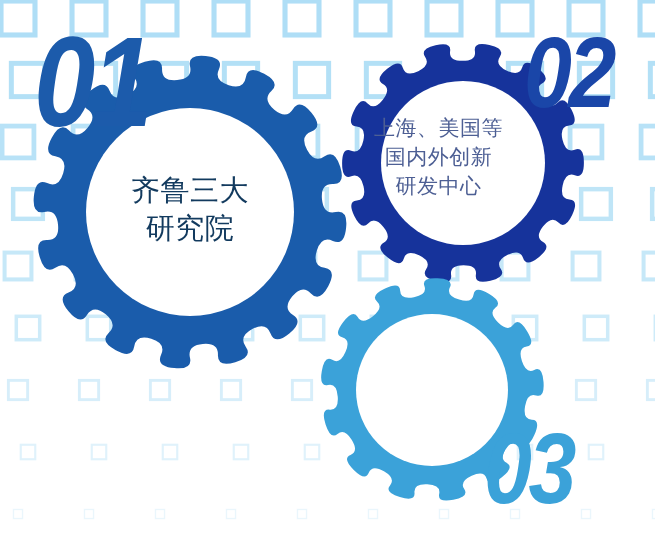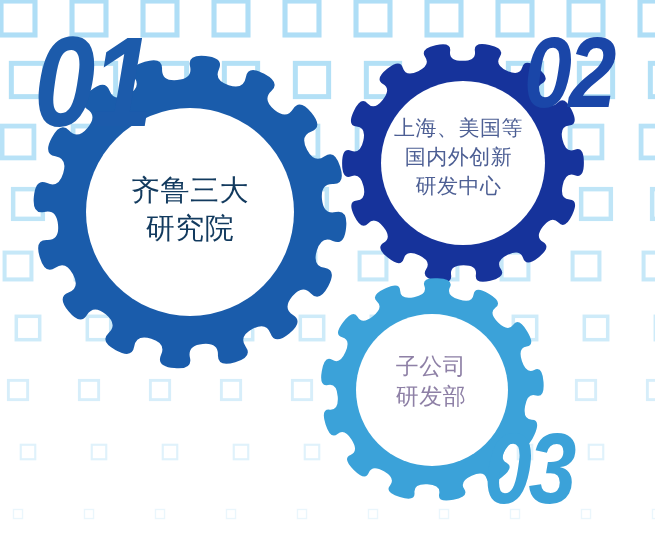--- a/index.html
+++ b/index.html
@@ -40,21 +40,21 @@
   }
   #label-1 {
     left: 95px;
     top: 172px;
     width: 190px;
     font-size: 29px;
     color: #123a5e;
     text-align: center;
   }
   #label-2 {
-    left: 376px;
+    left: 356px;
     top: 114px;
     width: 165px;
     font-size: 21px;
     color: #4d5f94;
     line-height: 1.38;
   }
   #label-3 {
     left: 370px;
     top: 352px;
     width: 122px;
@@ -215,22 +215,20 @@
       </g>
     </svg>
 
   <div class="gear-label" id="label-1">齐鲁三大
 研究院</div>
 
   <div class="gear-label" id="label-2">上海、美国等
 国内外创新
 研发中心</div>
 
-  <div class="gear-label" id="label-3">子公司
-研发部</div>
 
   <div class="gear-number" id="num-1">01</div>
 
   <div class="gear-number" id="num-2">02</div>
 
   <div class="gear-number" id="num-3">03</div>
 
 </div>
 
 </body></html>

